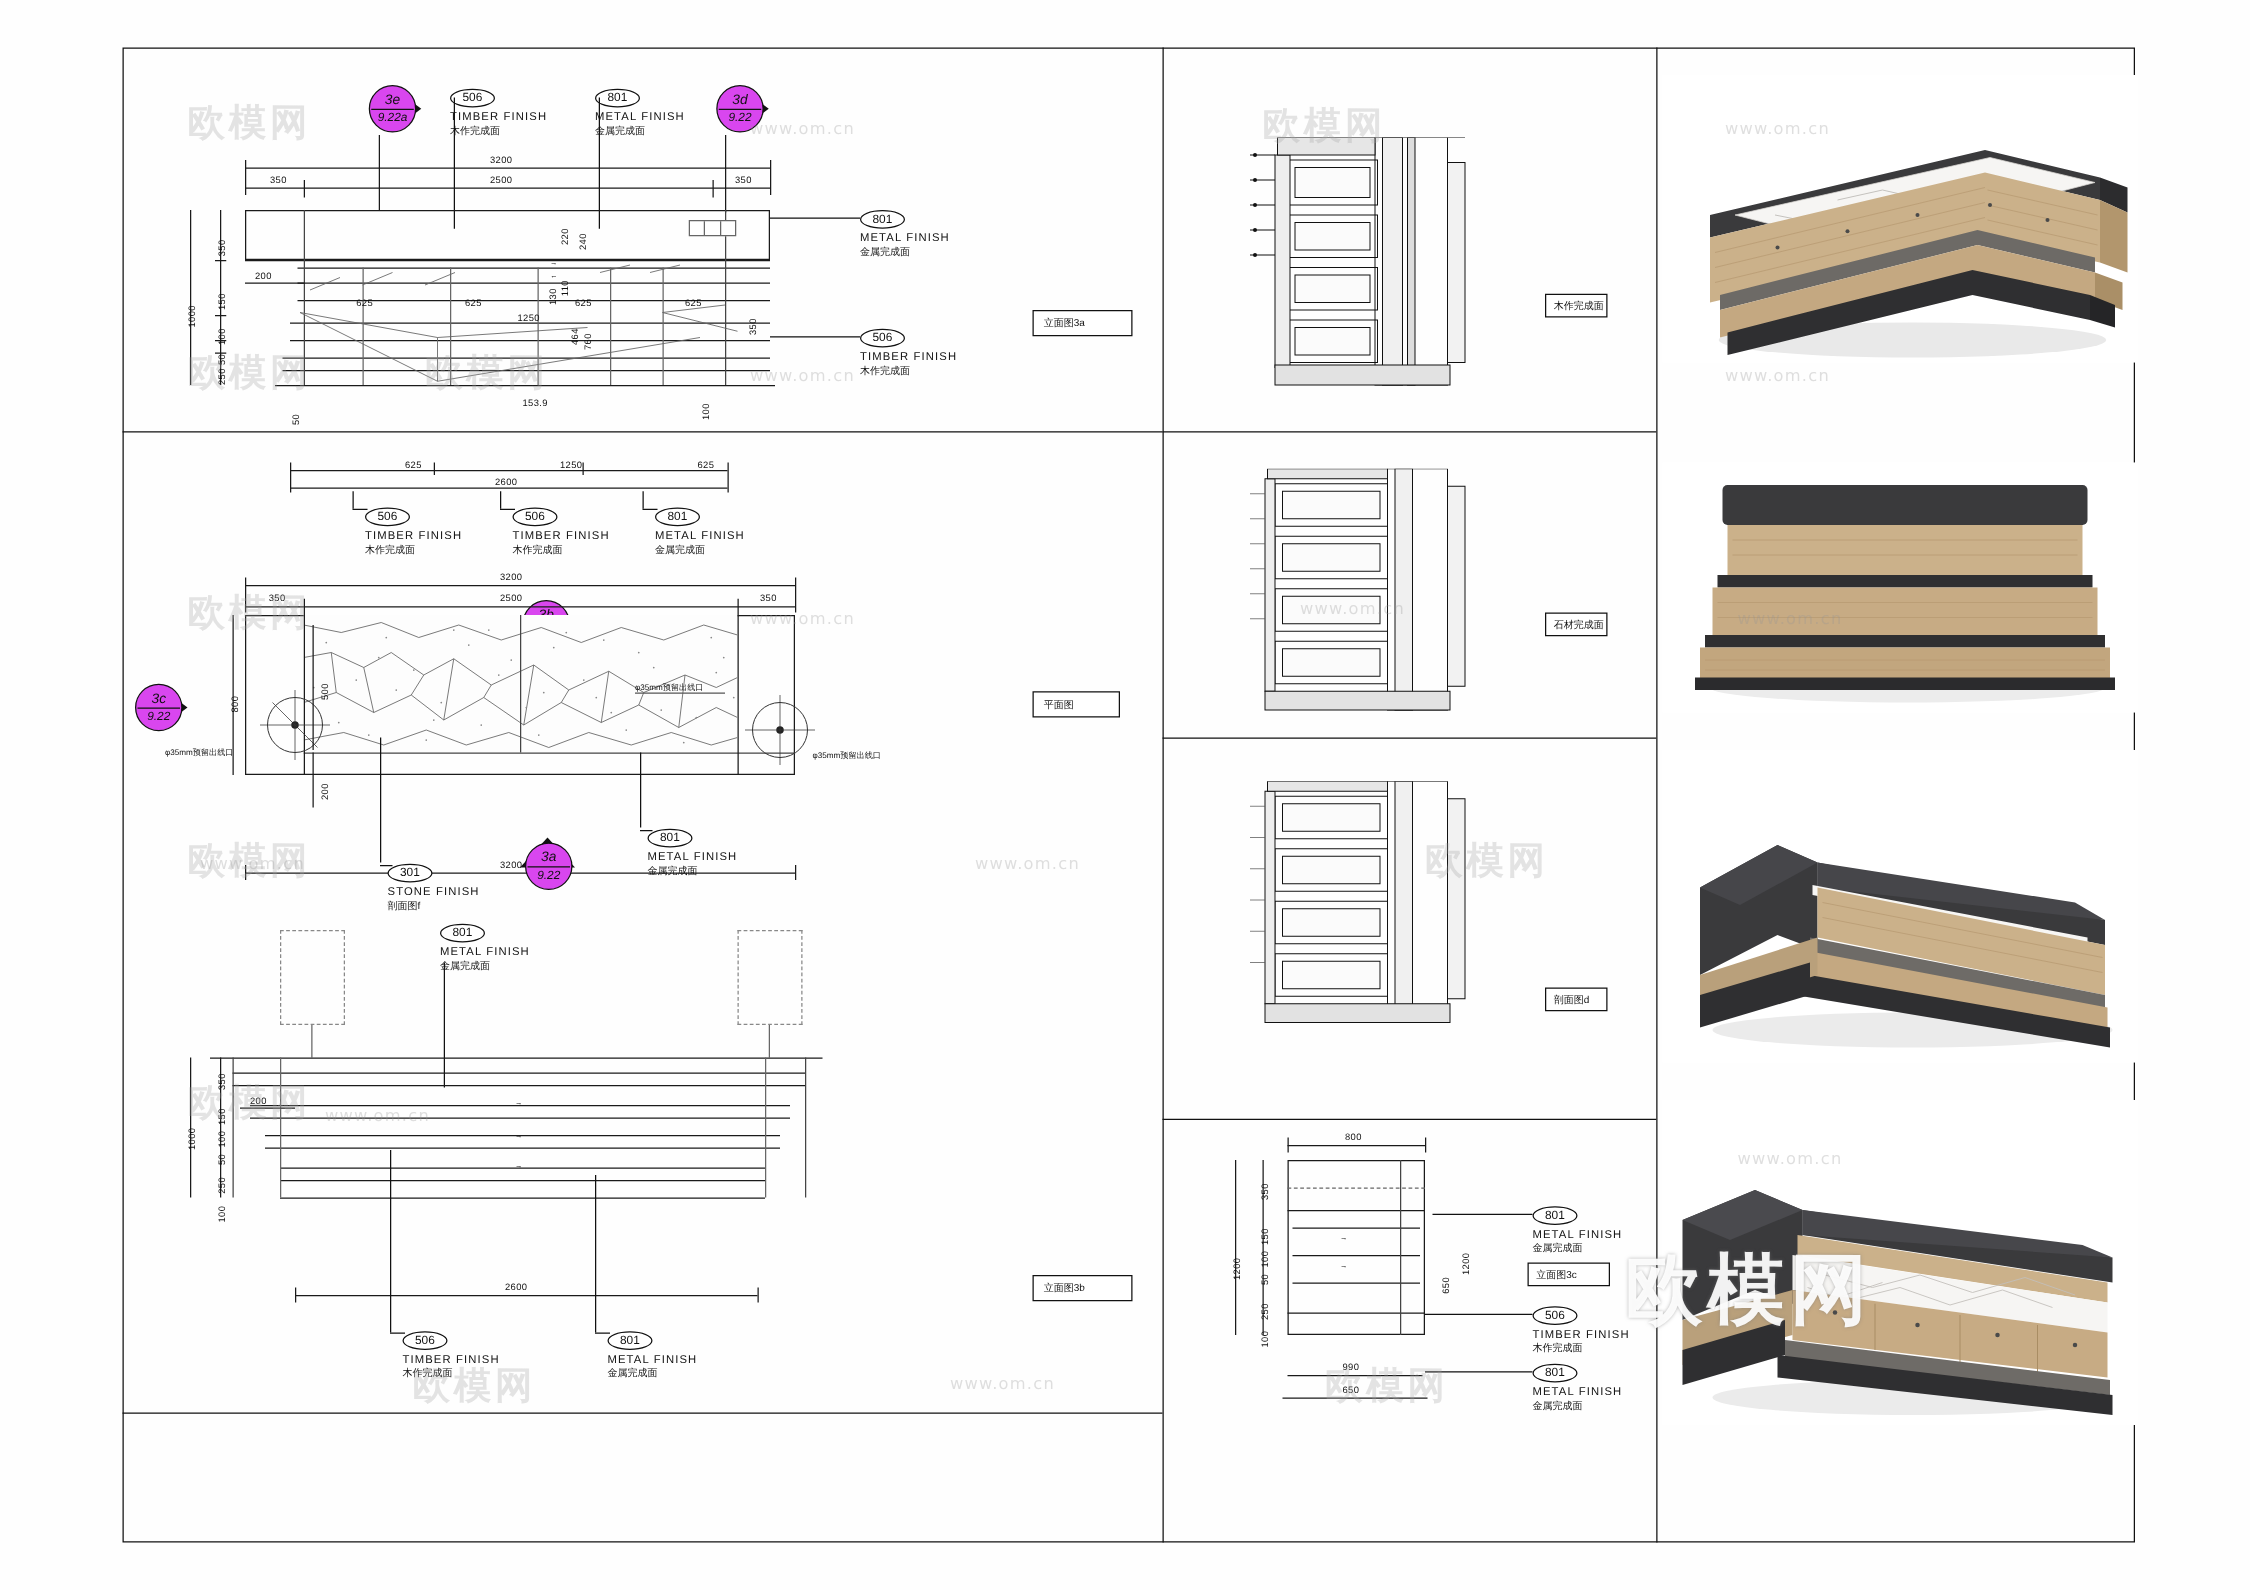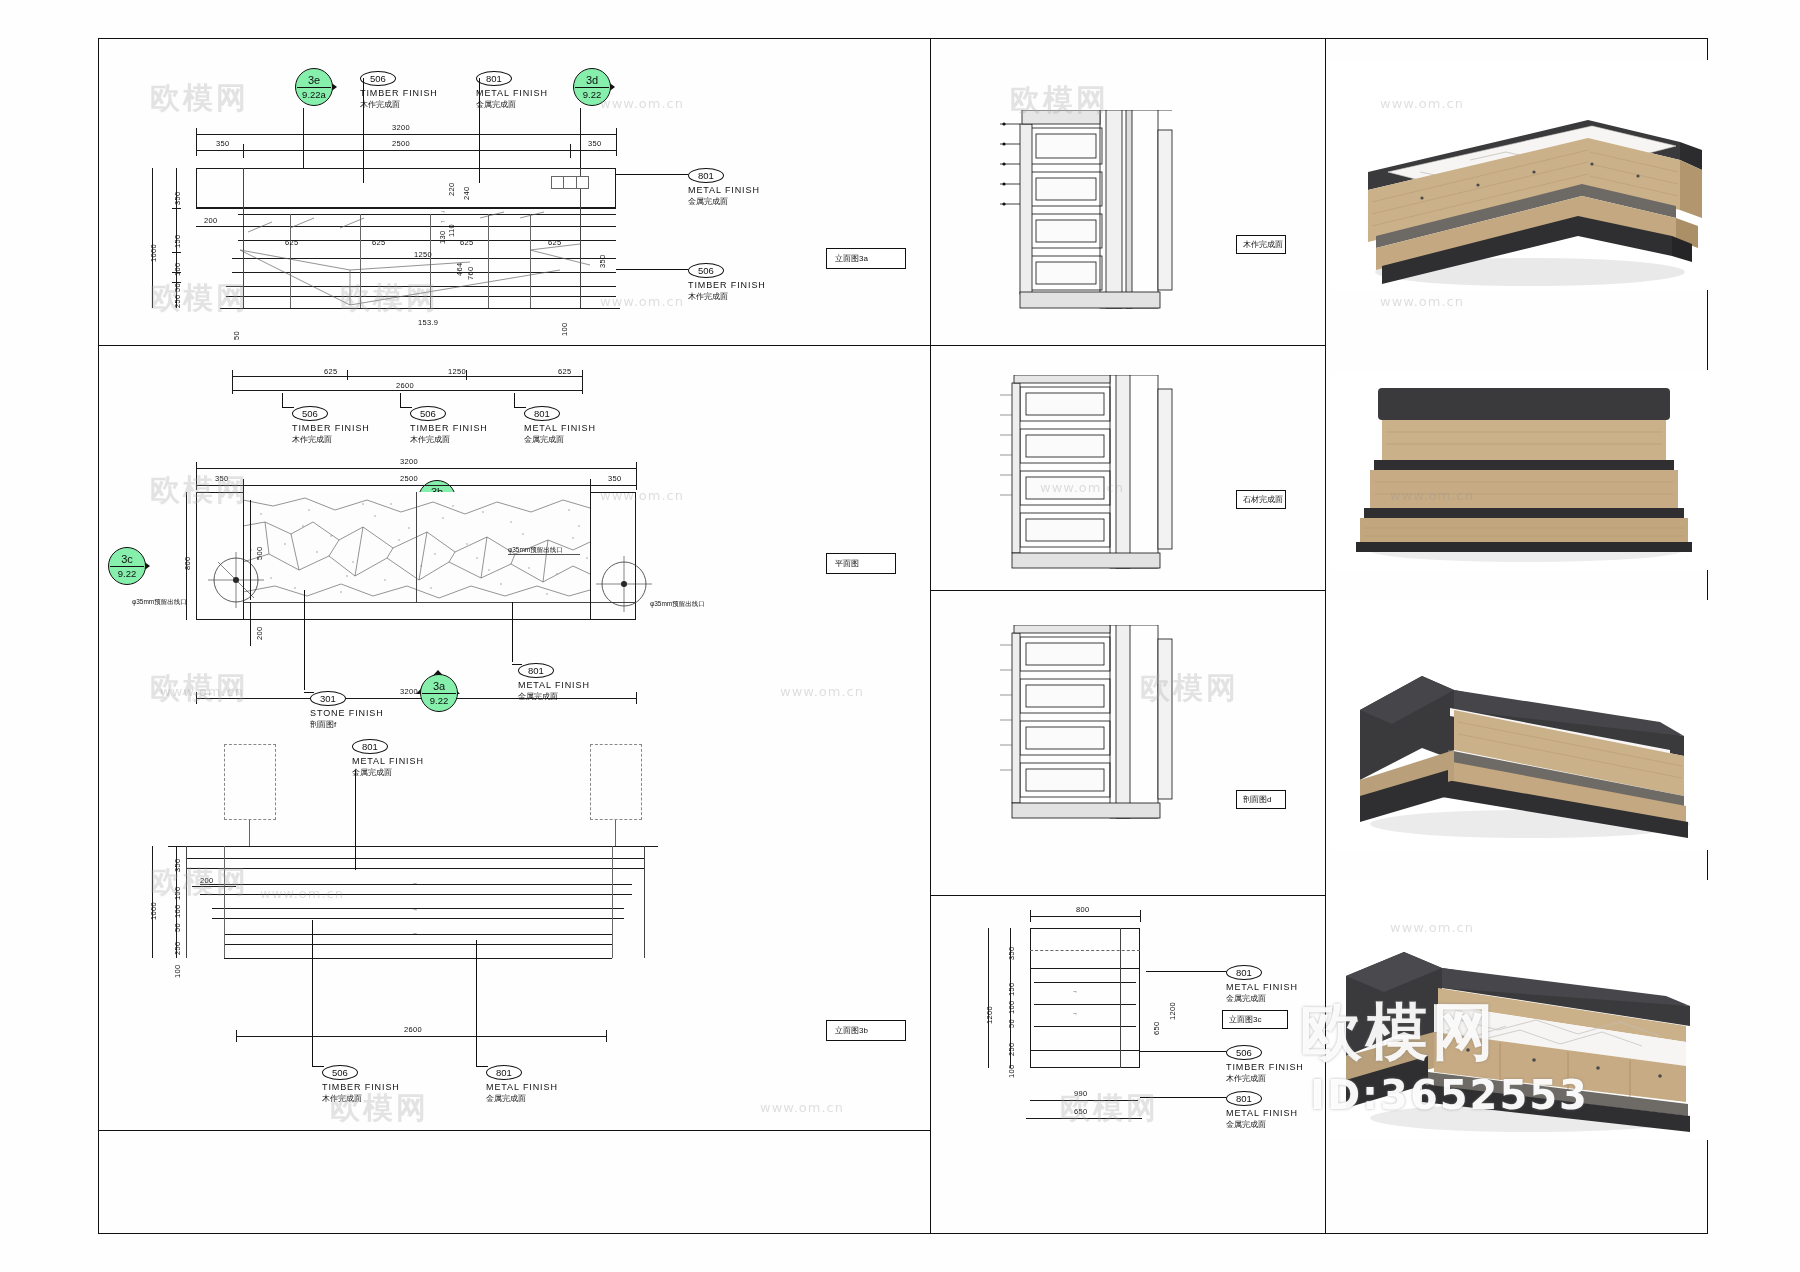--- a/index.html
+++ b/index.html
@@ -45,22 +45,22 @@
   }
   .callout .t1 { font-size: 9px; letter-spacing: .9px; color: #111; margin-top: 2px; }
   .callout .t2 { font-size: 8px; color: #111; margin-top: 1px; }
   .callout .lead-v { position: absolute; background: #111; width: 1px; }
   .callout .lead-h { position: absolute; background: #111; height: 1px; }
 
   
   .marker { position: absolute; width: 52px; height: 44px; }
   .marker .circ {
     position: absolute; left: 8px; top: 2px; width: 38px; height: 38px;
-    border: 1.4px solid #111; border-radius: 50%; background: #86efac;
-    display: flex; flex-direction: column; align-items: center; justify-content: center;
+    border: 1.4px solid #111; border-radius: 50%; background: #d946ef;
+    display: flex; flex-direction: column; align-items: center; justify-content: center; font-style: italic;
   }
   .marker .circ .a { font-size: 11px; line-height: 12px; color: #111; }
   .marker .circ .bar { width: 34px; height: 1px; background: #111; margin: 1px 0; }
   .marker .circ .b { font-size: 9.5px; line-height: 11px; color: #111; }
   .marker .tri { position: absolute; width: 0; height: 0; }
   .marker.right .tri {
     left: 26px; top: 3px;
     border-top: 18px solid transparent; border-bottom: 18px solid transparent;
     border-left: 24px solid #111;
   }
@@ -819,15 +819,14 @@
   <div class="wm" style="left:600px; top:488px;">www.om.cn</div>
   <div class="wm" style="left:1390px; top:488px;">www.om.cn</div>
   <div class="wm" style="left:780px; top:684px;">www.om.cn</div>
   <div class="wm" style="left:160px; top:684px;">www.om.cn</div>
   <div class="wm" style="left:260px; top:886px;">www.om.cn</div>
   <div class="wm" style="left:1390px; top:920px;">www.om.cn</div>
   <div class="wm" style="left:760px; top:1100px;">www.om.cn</div>
   <div class="wm" style="left:1040px; top:480px;">www.om.cn</div>
 
   <div class="wm-big" style="left:1300px; top:990px;">欧模网</div>
-  <div class="wm-id" style="left:1310px; top:1072px;">ID:3652553</div>
 
 </div>
 
 </body></html>

